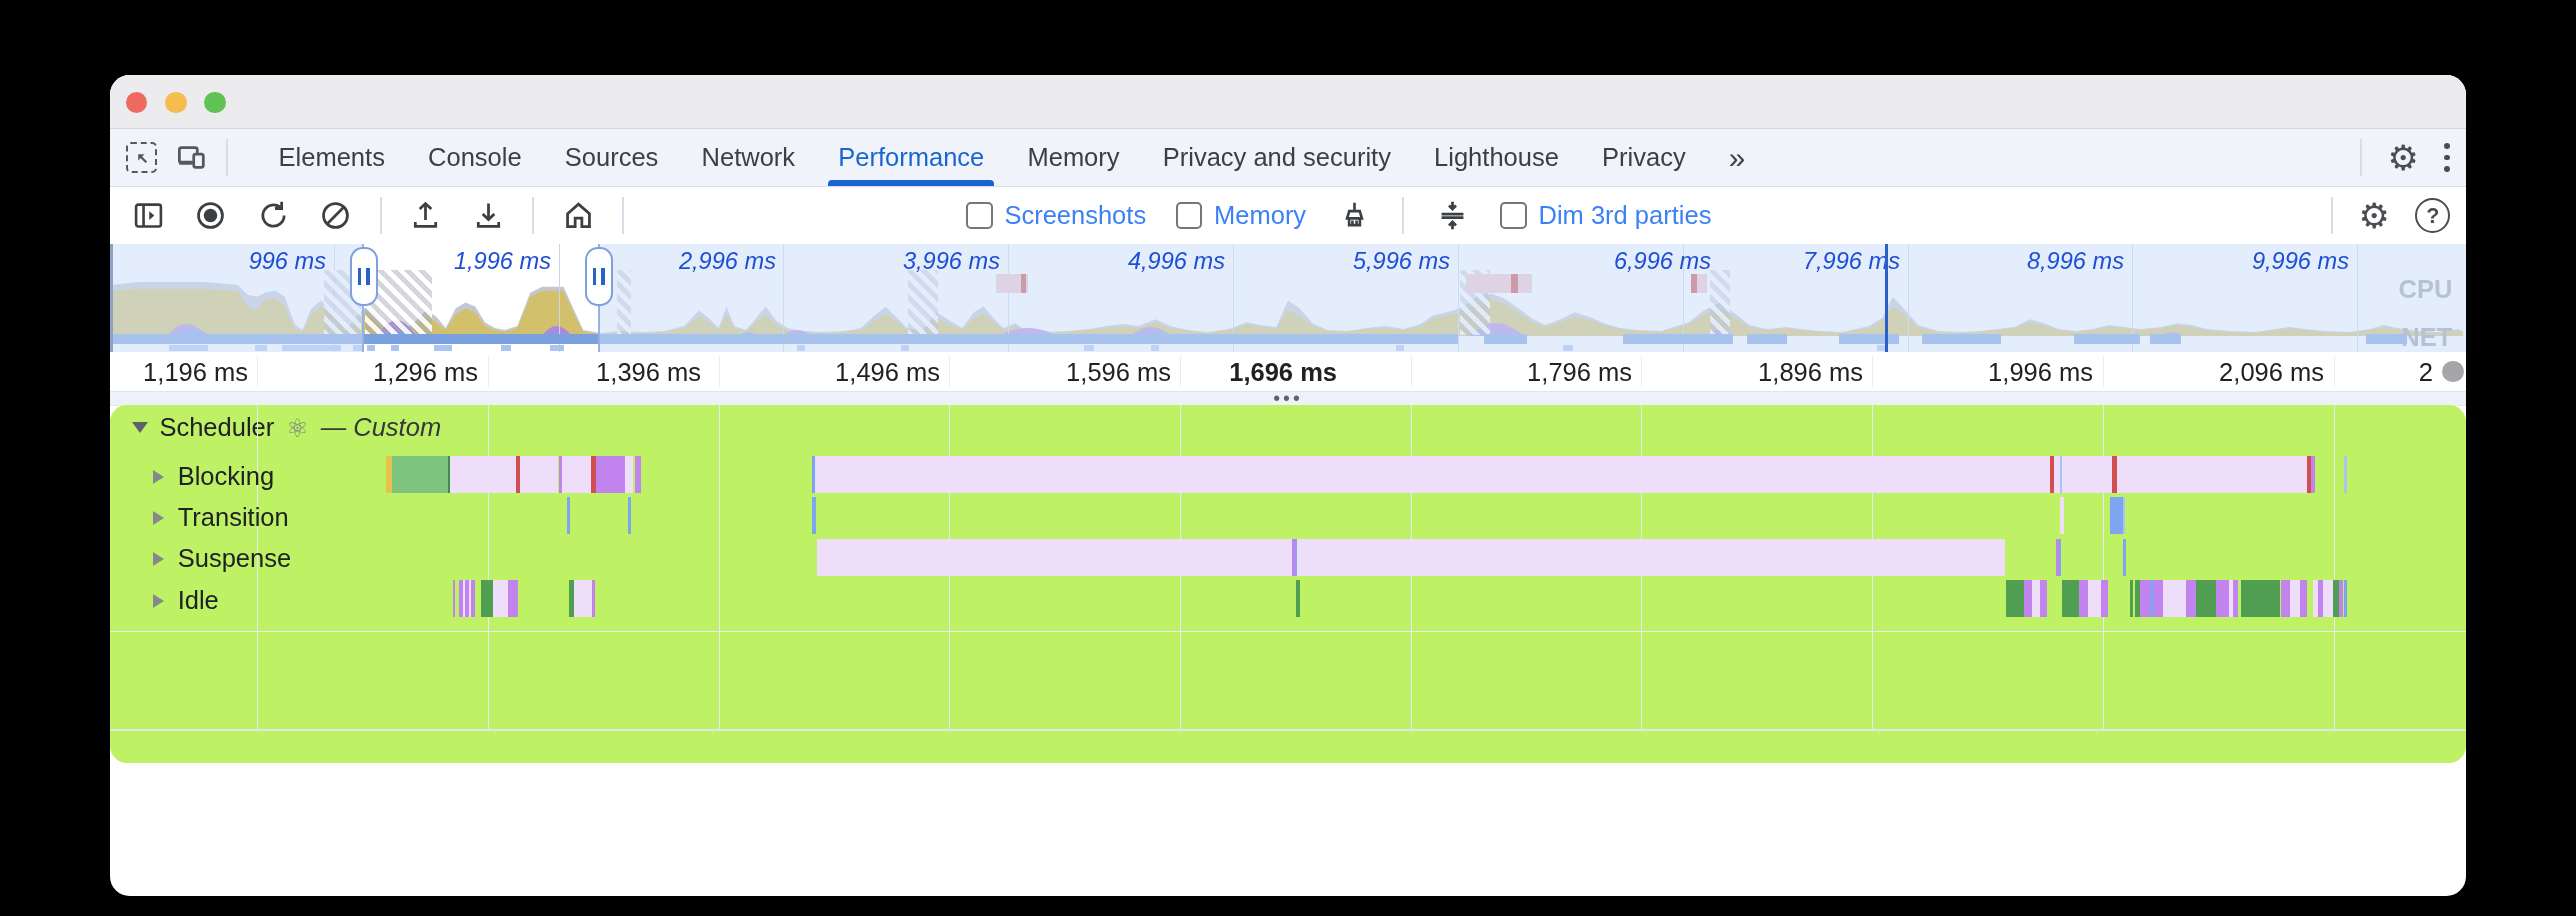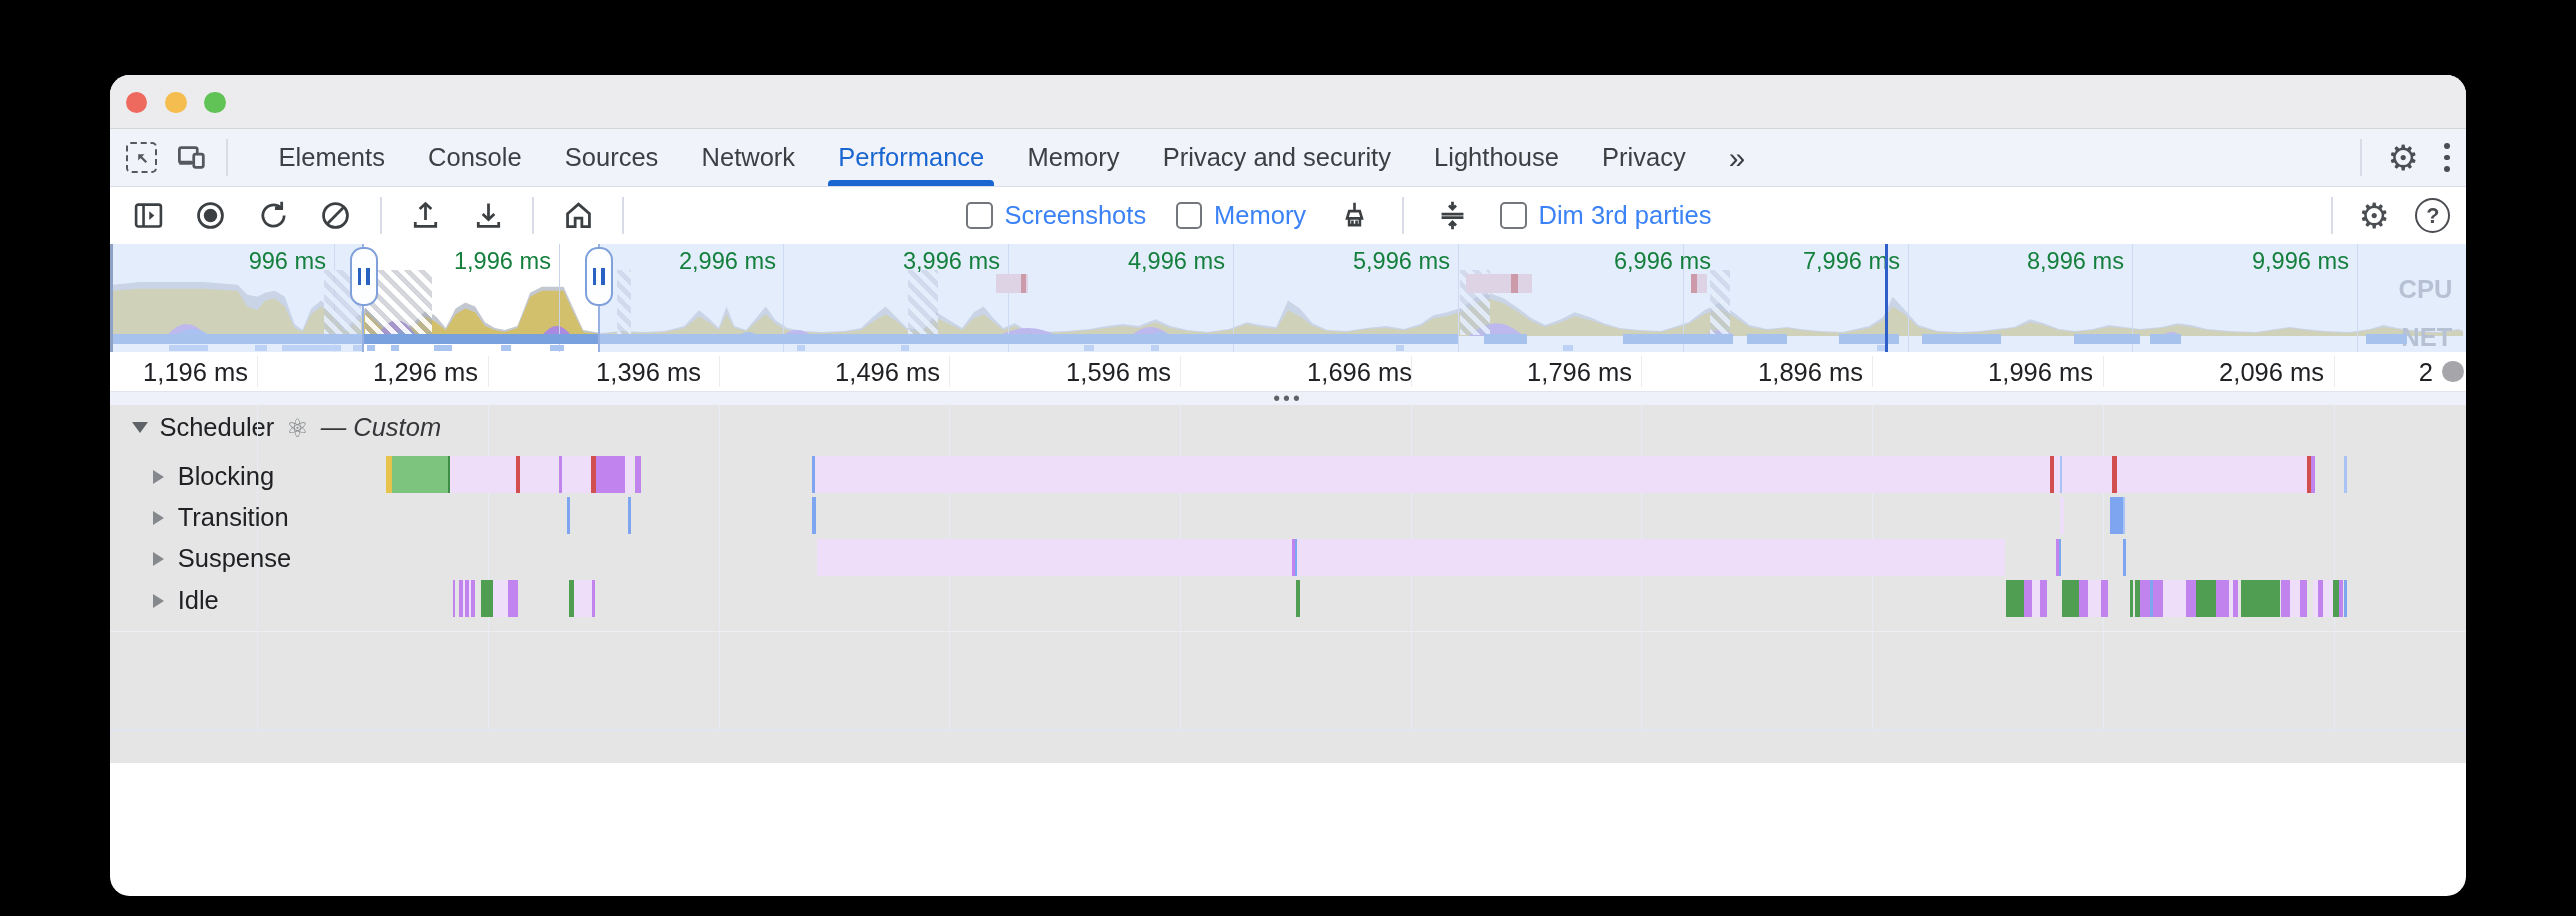--- a/index.html
+++ b/index.html
@@ -26,21 +26,21 @@
   .toolbar{position:absolute;left:0;top:112px;width:100%;height:57px;background:#fff;}
   .tgroup{position:absolute;top:0;height:100%;display:flex;align-items:center;gap:25.5px;}
   .ticon{width:37px;height:37px;color:#3c4043;display:flex;align-items:center;justify-content:center;}
   .chk{display:flex;align-items:center;gap:11.8px;font-size:25.5px;color:#3b82f6;white-space:nowrap;}
   .box{width:22.6px;height:22.6px;border:2.5px solid #73767b;border-radius:4.9px;background:#fff;}
   .help-circle{width:31px;height:31px;border:2.6px solid #4a4d51;border-radius:50%;display:flex;align-items:center;justify-content:center;
     font-size:21.6px;font-weight:bold;color:#4a4d51;}
   
   .overview{position:absolute;left:0;top:169px;width:100%;height:108px;background:#fff;overflow:hidden;}
   .ov-grid{position:absolute;top:0;bottom:0;width:1px;background:#c9d4ec;}
-  .ov-label{position:absolute;top:3.9px;font-size:23.6px;color:#15803d;text-align:right;width:157px;}
+  .ov-label{position:absolute;top:3.9px;font-size:23.6px;color:#1d4ed8;text-align:right;width:157px;font-style:italic;}
   .ov-dim{position:absolute;top:0;bottom:0;background:rgba(206,223,250,0.55);}
   .net-seg{position:absolute;height:9.8px;top:90px;background:#79a1de;}
   .net-sub{position:absolute;height:5.9px;top:101px;background:#a9c4f0;}
   .marker{position:absolute;top:29.5px;height:19.6px;background:#f2c6ca;}
   .marker i{position:absolute;top:0;height:100%;background:#c94848;}
   .hatch{position:absolute;top:25.5px;bottom:16.7px;background:repeating-linear-gradient(45deg,rgba(255,255,255,0.9) 0 4.9px,rgba(160,165,178,0.45) 4.9px 9.8px);}
   .handle-line{position:absolute;top:0;bottom:0;width:2px;background:#97b2e2;}
   .handle{position:absolute;top:2.9px;width:23.6px;height:55px;background:#fdfeff;border:2.5px solid #7fa0da;border-radius:12.8px;
     display:flex;align-items:center;justify-content:center;gap:4.9px;}
   .handle i{width:3.4px;height:17.7px;background:#2a62c4;}
@@ -49,21 +49,21 @@
   .ov-leftedge{position:absolute;left:0;top:0;bottom:0;width:2.9px;background:#3e5a86;}
   
   .ruler{position:absolute;left:0;top:277px;width:100%;height:39px;background:#fff;}
   .ruler-tick{position:absolute;top:3.9px;bottom:3.9px;width:1px;background:#ececf0;}
   .ruler-label{position:absolute;top:5.9px;width:177px;text-align:right;font-size:25.5px;color:#202124;}
   .scroll-dot{position:absolute;right:2px;top:8.8px;width:21.6px;height:21.6px;border-radius:50%;background:#a6a6aa;}
   
   .dragstrip{position:absolute;left:0;top:316px;width:100%;height:12.8px;background:#eef1f9;border-top:1px solid #e0e4ef;border-bottom:1px solid #e0e4ef;
     display:flex;align-items:center;justify-content:center;font-size:19.6px;color:#5f6368;letter-spacing:2.9px;line-height:0;}
   
-  .tracks{position:absolute;left:0;top:330px;width:100%;height:358px;background:#e5e5e5;}
+  .tracks{position:absolute;left:0;top:330px;width:100%;height:358px;background:#bef264;border-radius:17px;}
   .tk-grid{position:absolute;top:0;height:324px;width:1px;background:#e7ebf7;}
   .tk-sep{position:absolute;left:0;width:100%;height:1px;background:#ededf3;}
   .tk-bottom{position:absolute;left:0;top:324px;width:100%;height:2px;background:#dfe6f2;}
   .tk-header{position:absolute;left:21.6px;top:7.9px;display:flex;align-items:center;gap:11.8px;font-size:25.5px;color:#202124;}
   .tri-down{width:0;height:0;border-left:8.8px solid transparent;border-right:8.8px solid transparent;border-top:11.8px solid #5f6368;}
   .tri-right{width:0;height:0;border-top:7.9px solid transparent;border-bottom:7.9px solid transparent;border-left:11.8px solid #85898d;}
   .atom{color:#7d8185;font-size:25.5px;}
   .suffix{font-style:italic;color:#35373a;}
   .tk-row-label{position:absolute;left:43px;display:flex;align-items:center;gap:13.7px;font-size:25.5px;color:#202124;}
   .bar{position:absolute;height:37px;}
@@ -312,21 +312,21 @@
       <div class="ruler-label" style="left: -39px;">1,196 ms</div>
       <div class="ruler-tick" style="left: 378px;"></div>
       <div class="ruler-label" style="left: 191px;">1,296 ms</div>
       <div class="ruler-tick" style="left: 609px;"></div>
       <div class="ruler-label" style="left: 414px;">1,396 ms</div>
       <div class="ruler-tick" style="left: 839px;"></div>
       <div class="ruler-label" style="left: 653px;">1,496 ms</div>
       <div class="ruler-tick" style="left: 1070px;"></div>
       <div class="ruler-label" style="left: 884px;">1,596 ms</div>
       <div class="ruler-tick" style="left: 1301px;"></div>
-      <div class="ruler-label" style="left: 1125px;">1,696 ms</div>
+      <div class="ruler-label" style="left: 1050px; font-weight: bold;">1,696 ms</div>
       <div class="ruler-tick" style="left: 1531px;"></div>
       <div class="ruler-label" style="left: 1345px;">1,796 ms</div>
       <div class="ruler-tick" style="left: 1762px;"></div>
       <div class="ruler-label" style="left: 1576px;">1,896 ms</div>
       <div class="ruler-tick" style="left: 1993px;"></div>
       <div class="ruler-label" style="left: 1806px;">1,996 ms</div>
       <div class="ruler-tick" style="left: 2224px;"></div>
       <div class="ruler-label" style="left: 2037px;">2,096 ms</div>
       <div class="ruler-label" style="left: 2146px; width: 177px;">2</div>
     </div>

